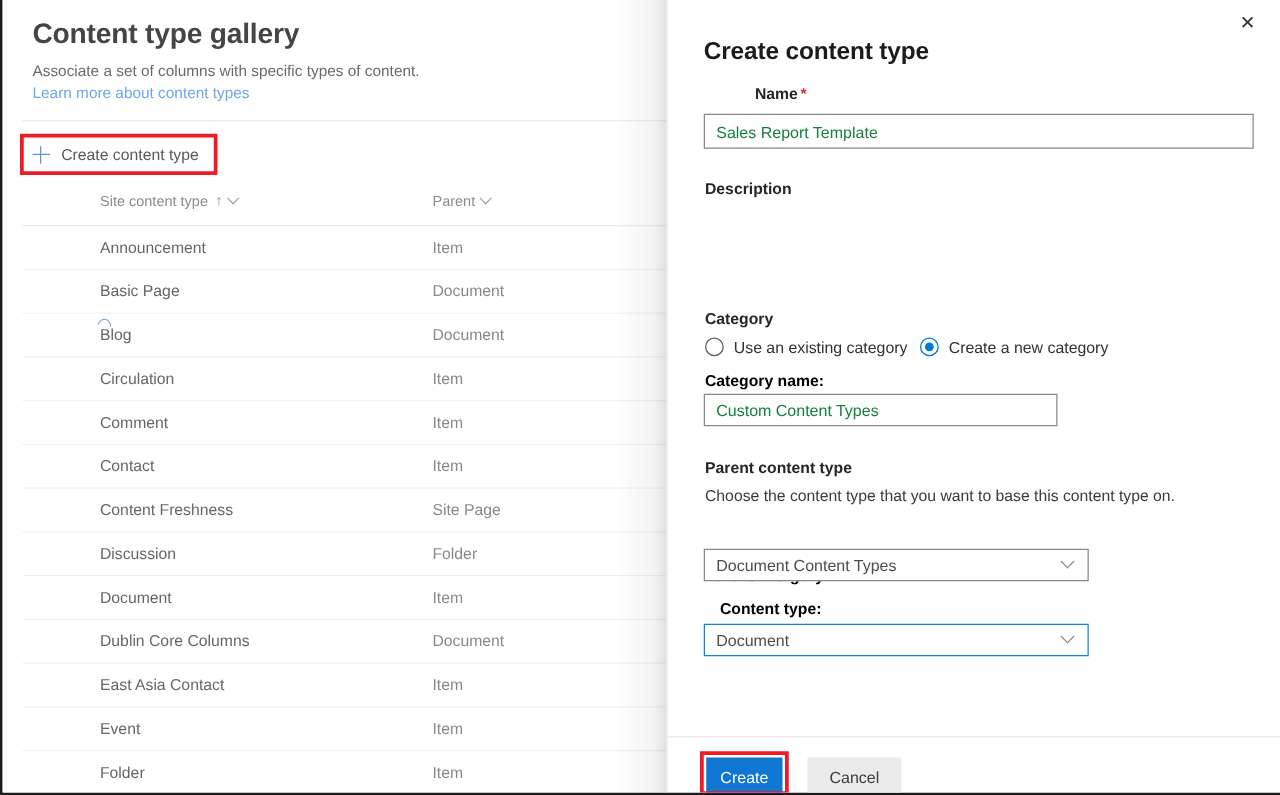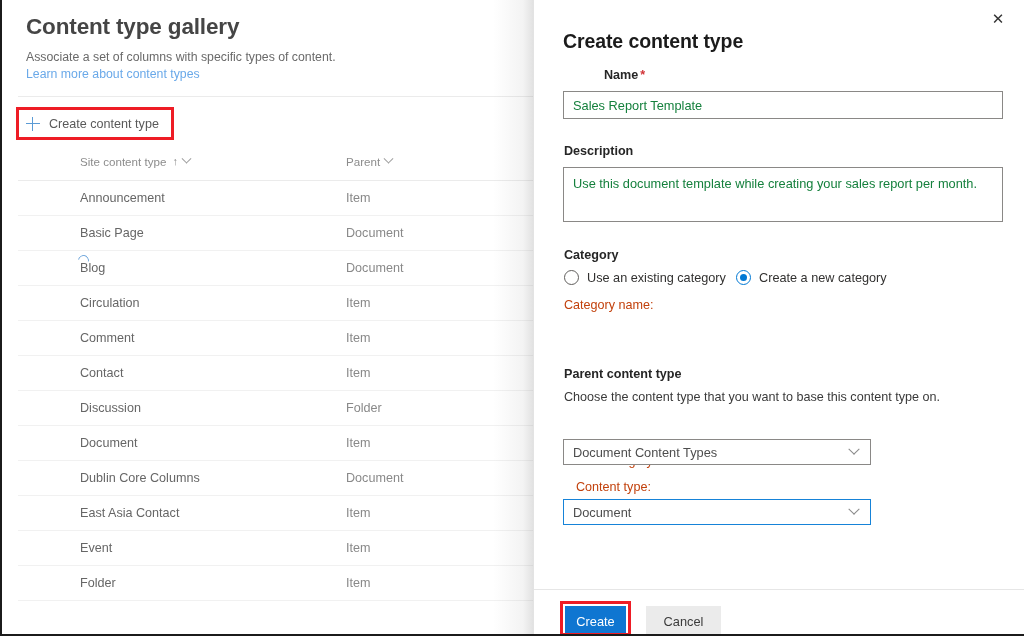--- a/index.html
+++ b/index.html
@@ -235,21 +235,21 @@
     letter-spacing: -0.1px;
   }
 
   .field-label {
     position: absolute;
     font-size: 12.6px;
     font-weight: bold;
     color: #262626;
     white-space: nowrap;
   }
-  .field-label.normal { font-weight: normal; color: #c2410c; }
+  .field-label.normal { font-weight: bold; color: #000000; }
 
   .req-star {
     color: #d13438;
     font-size: 12.6px;
     margin-left: 2px;
   }
 
   .textbox {
     position: absolute;
     border: 1px solid #8a8886;
@@ -465,20 +465,24 @@
         </div>
         <div class="row">
           <span class="cell-name">Comment</span>
           <span class="cell-parent">Item</span>
         </div>
         <div class="row">
           <span class="cell-name">Contact</span>
           <span class="cell-parent">Item</span>
         </div>
         <div class="row">
+          <span class="cell-name">Content Freshness</span>
+          <span class="cell-parent">Site Page</span>
+        </div>
+        <div class="row">
           <span class="cell-name">Discussion</span>
           <span class="cell-parent">Folder</span>
         </div>
         <div class="row">
           <span class="cell-name">Document</span>
           <span class="cell-parent">Item</span>
         </div>
         <div class="row">
           <span class="cell-name">Dublin Core Columns</span>
           <span class="cell-parent">Document</span>
@@ -505,34 +509,34 @@
     <div id="panel-close-button">✕</div>
 
     <div id="panel-title">Create content type</div>
 
     <div class="field-label" id="label-name">
       <span>Name</span><span class="req-star">*</span>
     </div>
     <input class="textbox" id="name-input" type="text" value="Sales Report Template" style="">
 
     <div class="field-label" id="label-description">Description</div>
-    <textarea class="textbox" id="description-input" style="">Use this document template while creating your sales report per month.</textarea>
 
     <div class="field-label" id="label-category">Category</div>
 
     <div class="radio-option" id="radio-existing">
       <span class="radio-dot"></span>
       <span>Use an existing category</span>
     </div>
     <div class="radio-option" id="radio-new">
       <span class="radio-dot checked"></span>
       <span>Create a new category</span>
     </div>
 
     <div class="field-label normal" id="label-category-name">Category name:</div>
+    <input class="textbox" id="category-name-input" type="text" value="Custom Content Types" style="">
 
     <div class="field-label" id="label-parent-ct">Parent content type</div>
     <div id="parent-ct-desc">Choose the content type that you want to base this content type on.</div>
 
     <div class="field-label normal" id="label-parent-category">Parent category:</div>
     <div class="combobox" id="parent-category-select">
       <span>Document Content Types</span>
       <span class="chev"></span>
     </div>
 

